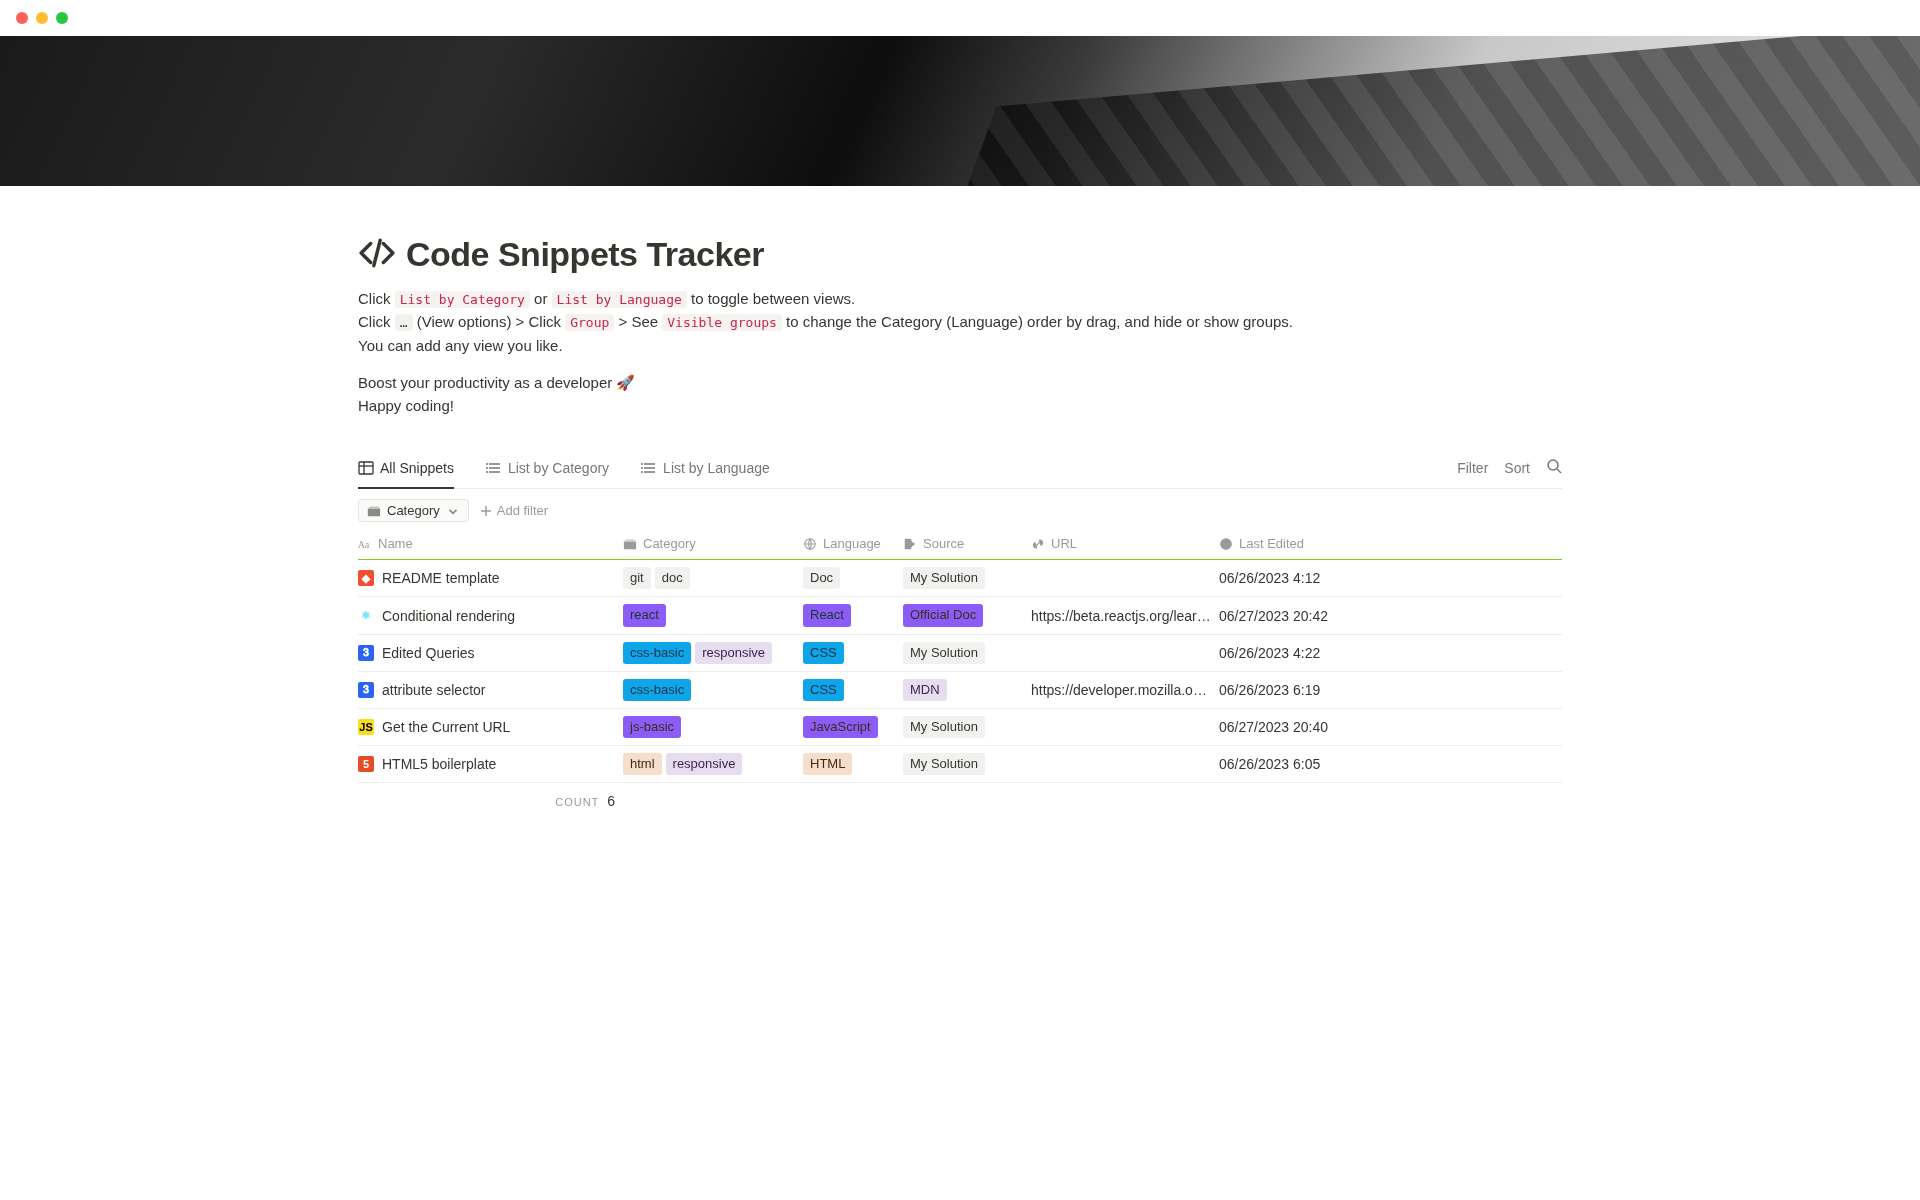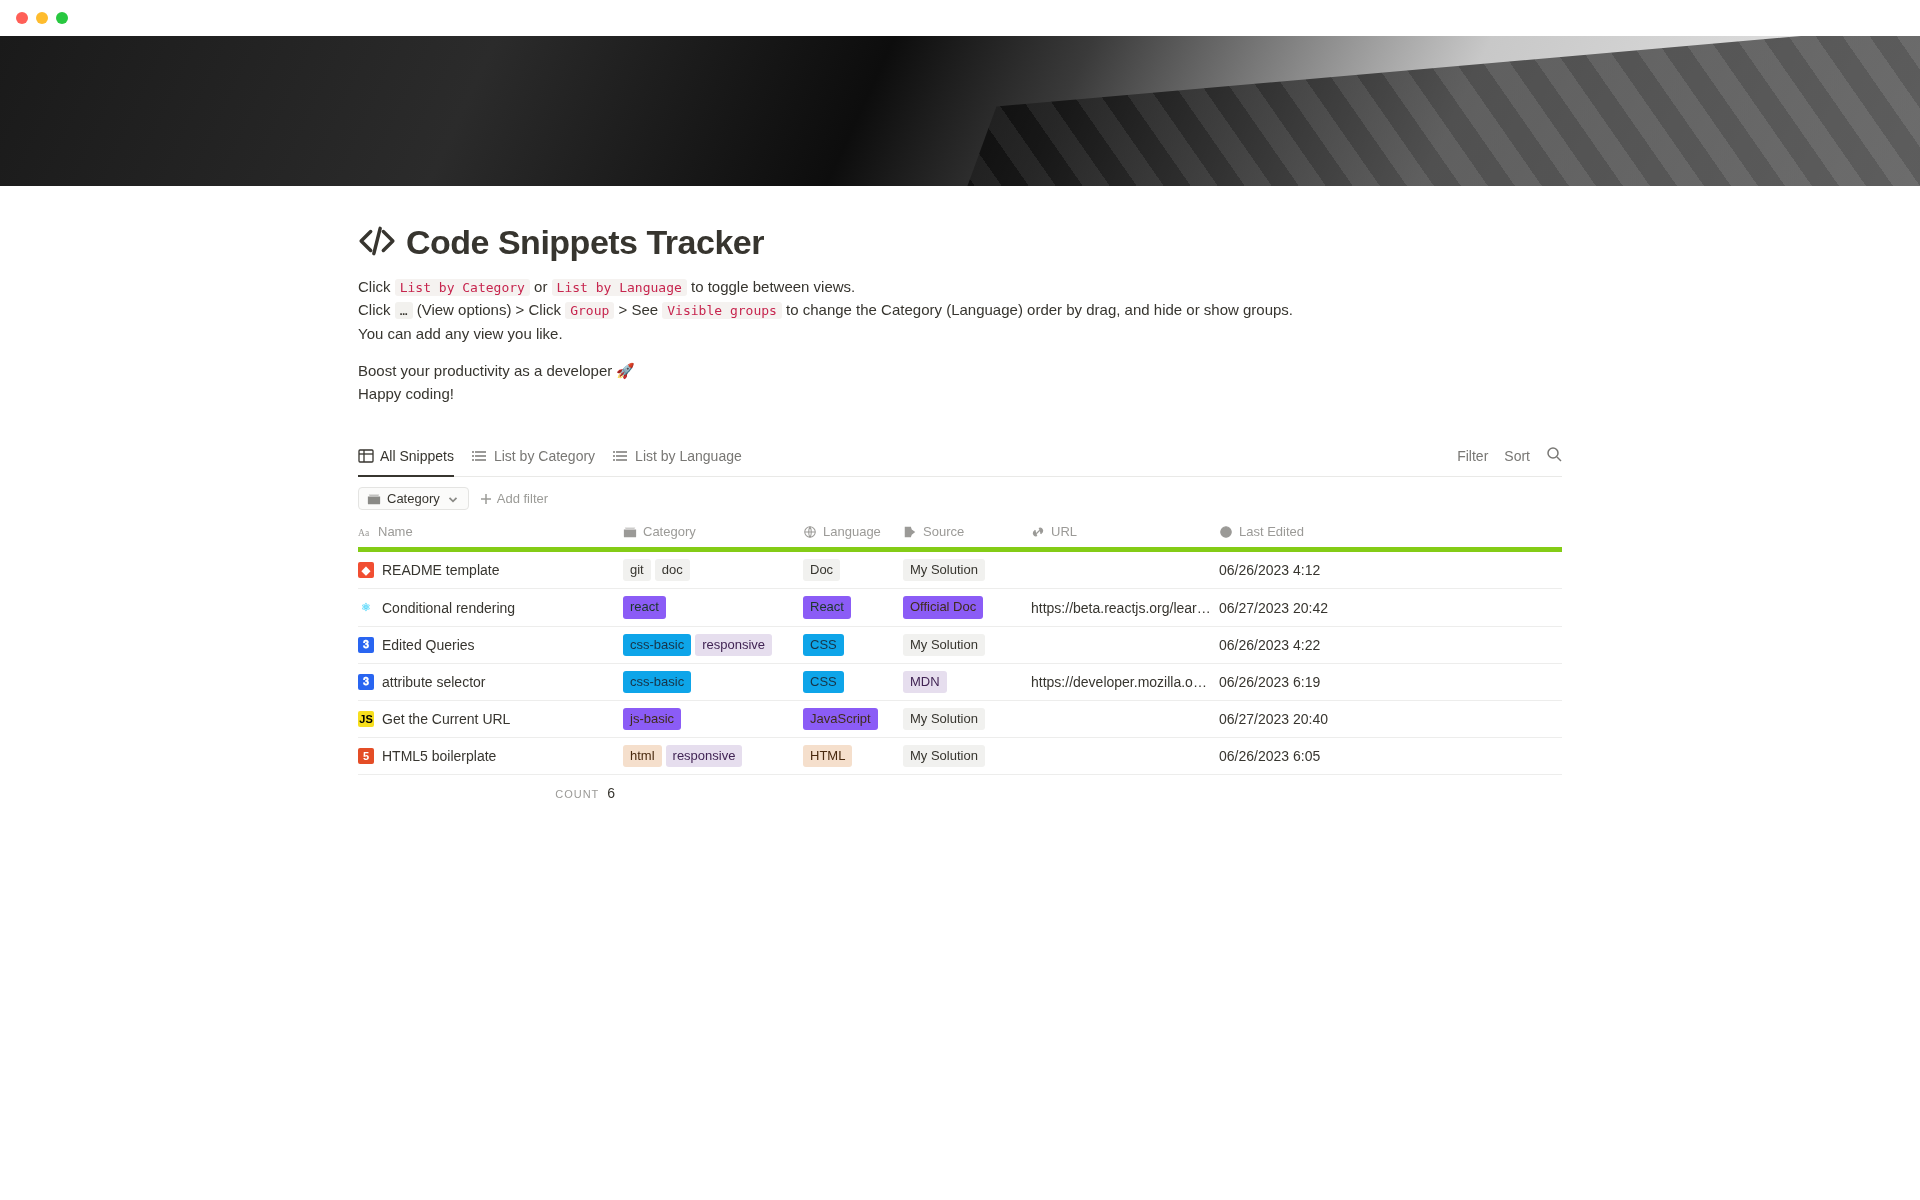--- a/index.html
+++ b/index.html
@@ -33,21 +33,21 @@
     position: absolute;
     top: 20px; left: 50%;
     width: 60%; height: 200px;
     background: repeating-linear-gradient(45deg, #000 0 18px, #1a1a1a 18px 36px);
     transform: skew(-20deg, -5deg);
     opacity: 0.6;
   }
   .page {
     max-width: 1204px;
     margin: 0 auto;
-    padding: 36px 0 60px;
+    padding: 48px 0 60px;
   }
   .title-row {
     display: flex;
     align-items: center;
     gap: 10px;
   }
   .title-icon svg { width: 38px; height: 38px; }
   h1.page-title {
     font-size: 34px;
     font-weight: 700;
@@ -71,21 +71,21 @@
   code.inline.kbd {
     color: #37352f;
     background: #f2f1ee;
   }
   .views-bar {
     margin-top: 30px;
     display: flex;
     align-items: center;
     border-bottom: 1px solid #e9e9e7;
     height: 42px;
-    gap: 18px;
+    gap: 32px;
   }
   .view-tab {
     display: flex; align-items: center; gap: 6px;
     height: 42px;
     color: #787774;
     font-size: 14px;
     cursor: pointer;
   }
   .view-tab.active {
     color: #37352f;
@@ -125,21 +125,21 @@
     width: 100%;
     border-collapse: collapse;
     table-layout: fixed;
   }
   .db th {
     text-align: left;
     font-weight: 400;
     color: #9b9a97;
     font-size: 13px;
     padding: 8px 8px 8px 0;
-    border-bottom: 5px solid #84cc16;
+    border-bottom: 1px solid #84cc16;
     white-space: nowrap;
   }
   .db th .th-inner { display:flex; align-items:center; gap:6px; }
   .db th svg { width: 14px; height: 14px; fill:#9b9a97; }
   .db td {
     padding: 7px 8px 7px 0;
     border-bottom: 1px solid #ededec;
     font-size: 14px;
     vertical-align: middle;
     overflow: hidden;

